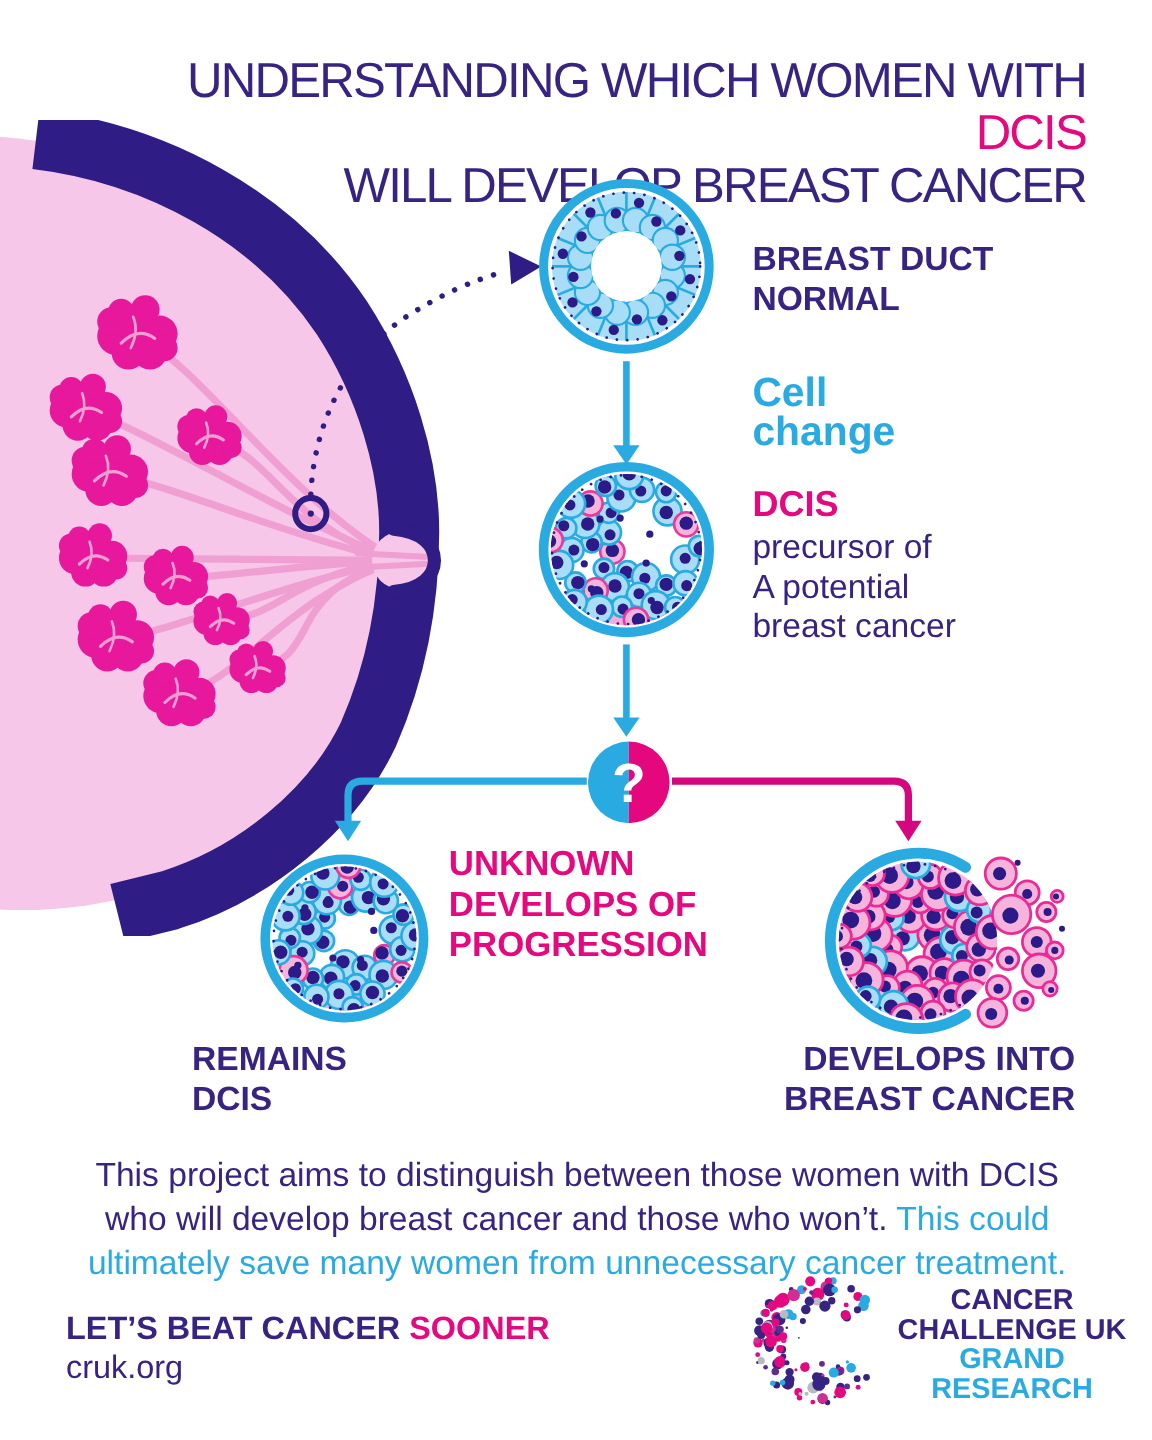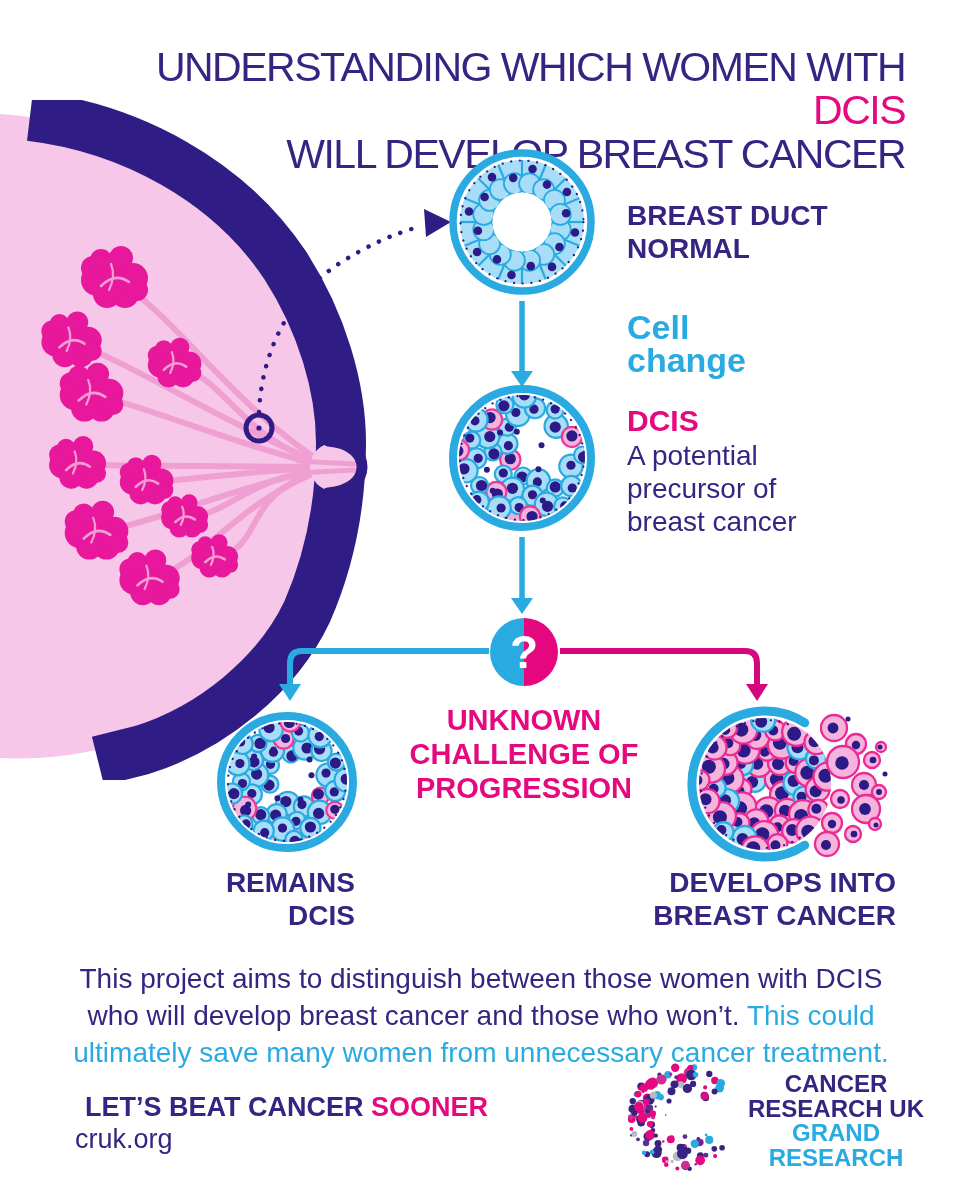--- a/index.html
+++ b/index.html
@@ -9,27 +9,27 @@
   .title{top:46px;left:70px;right:55px;text-align:right;color:#372482;
          font-weight:normal;font-size:41px;line-height:1.06;letter-spacing:-1.5px;}
   .mag{color:#e5087e;}
   .cyan{color:#29abe2;}
   .lbl{color:#372482;font-size:28px;line-height:33px;font-weight:600;}
   .sub{color:#372482;font-size:28px;line-height:33px;font-weight:normal;}
   .normal-label{top:199px;left:627px;}
   .cellchange-label{top:311px;left:627px;color:#29abe2;font-size:34px;line-height:33px;font-weight:600;}
   .dcis-label{top:403px;left:627px;}
   .dcis-label .h{color:#e5087e;font-weight:bold;font-size:30px;line-height:36px;}
-  .unknown-label{top:703px;left:374px;width:300px;text-align:center;color:#e5087e;
+  .unknown-label{top:703px;left:374px;width:300px;text-align:left;color:#e5087e;
                  font-weight:bold;font-size:29px;line-height:34px;}
-  .remains-label{top:866px;left:160px;width:195px;text-align:right;}
+  .remains-label{top:866px;left:160px;width:195px;text-align:left;}
   .develops-label{top:866px;left:628px;width:268px;text-align:right;}
   .summary{top:960px;left:55px;width:852px;margin:0;color:#372482;font-size:28px;line-height:37px;text-align:center;}
-  .tagline{top:1092px;left:55px;color:#372482;font-weight:bold;font-size:27px;margin-left:30px;}
-  .url{top:1124px;left:55px;color:#372482;font-size:27px;text-decoration:none;margin-left:20px;}
+  .tagline{top:1092px;left:55px;color:#372482;font-weight:bold;font-size:27px;}
+  .url{top:1124px;left:55px;color:#372482;font-size:27px;text-decoration:none;}
   .logo-text{top:1072px;left:748px;font-weight:bold;font-size:24px;line-height:24.5px;text-align:center;}
   .logo-text .ink{color:#372482;}
   .logo-text .cy{color:#29abe2;}
   svg{display:block;}
 </style>
 </head>
 <body>
 
 <div class="canvas">
 
@@ -577,28 +577,28 @@
     <div>NORMAL</div>
   </div>
 
   <div class="abs cellchange-label">
     <div>Cell</div>
     <div>change</div>
   </div>
 
   <div class="abs dcis-label">
     <div class="h">DCIS</div>
+    <div class="sub">precursor of</div>
     <div class="sub">A potential</div>
-    <div class="sub">precursor of</div>
     <div class="sub">breast cancer</div>
   </div>
 
   <div class="abs unknown-label">
     <div>UNKNOWN</div>
-    <div>CHALLENGE OF</div>
+    <div>DEVELOPS OF</div>
     <div>PROGRESSION</div>
   </div>
 
   <div class="abs lbl remains-label">
     <div>REMAINS</div>
     <div>DCIS</div>
   </div>
 
   <div class="abs lbl develops-label">
     <div>DEVELOPS INTO</div>
@@ -727,18 +727,18 @@
       <circle cx="83.16521706195472" cy="84.2243690272413" r="1.124689750014078" fill="#e5087e"></circle>
       <circle cx="36.71652457855694" cy="57.54069708045708" r="3.2987188187642125" fill="#e5087e"></circle>
       <circle cx="21.98589319535364" cy="83.3539905828649" r="1.956849730579957" fill="#5f2d91"></circle>
       <circle cx="44.80338293271231" cy="41.17927755814288" r="3.1236996581229612" fill="#29abe2"></circle>
       <circle cx="30.291933092797514" cy="46.04467395865812" r="3.291303018690105" fill="#e5087e"></circle>
       <circle cx="64.43778043735115" cy="91.50918439632" r="3.883595391598712" fill="#372482"></circle>
       <circle cx="93.27721544599348" cy="17.926313993530783" r="3.1652273488155918" fill="#372482"></circle>
     </svg>
   <div class="abs logo-text">
     <div class="ink">CANCER</div>
-    <div class="ink">RESEARCH UK</div>
+    <div class="ink">CHALLENGE UK</div>
     <div class="cy">GRAND</div>
     <div class="cy">RESEARCH</div>
   </div>
 
 </div>
 
 </body></html>

